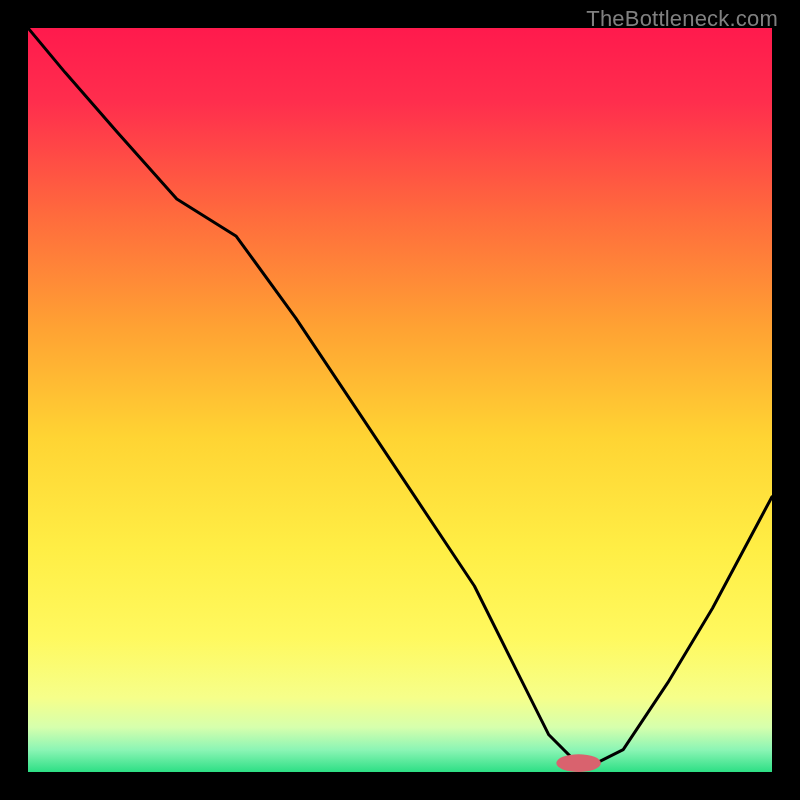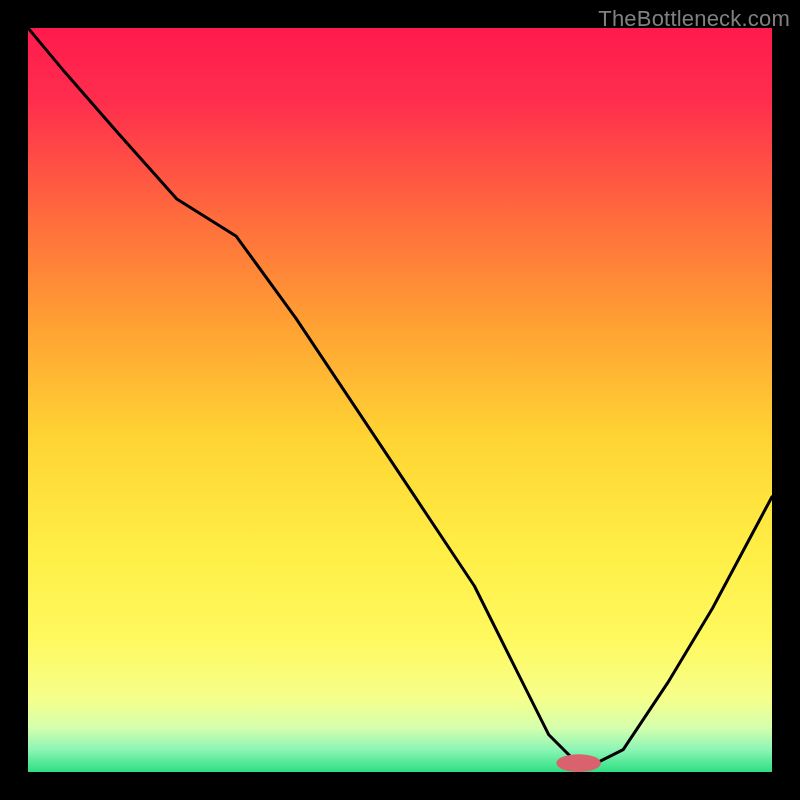--- a/index.html
+++ b/index.html
@@ -10,21 +10,21 @@
   }
   .stage {
     position: relative;
     width: 800px;
     height: 800px;
     background: #000;
   }
   .watermark {
     position: absolute;
     top: 6px;
-    right: 10px;
+    right: 22px;
     color: #808080;
     font-size: 22px;
     font-weight: 400;
     letter-spacing: 0.2px;
   }
   .plot {
     position: absolute;
     left: 28px;
     top: 28px;
     width: 744px;

